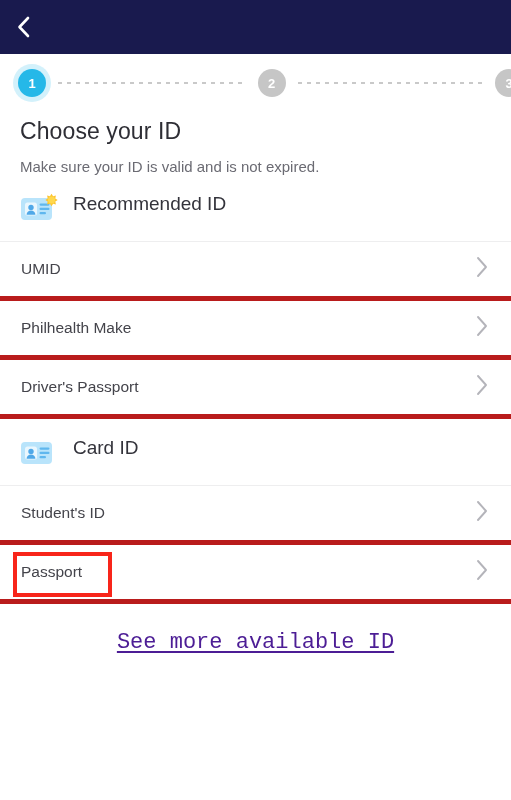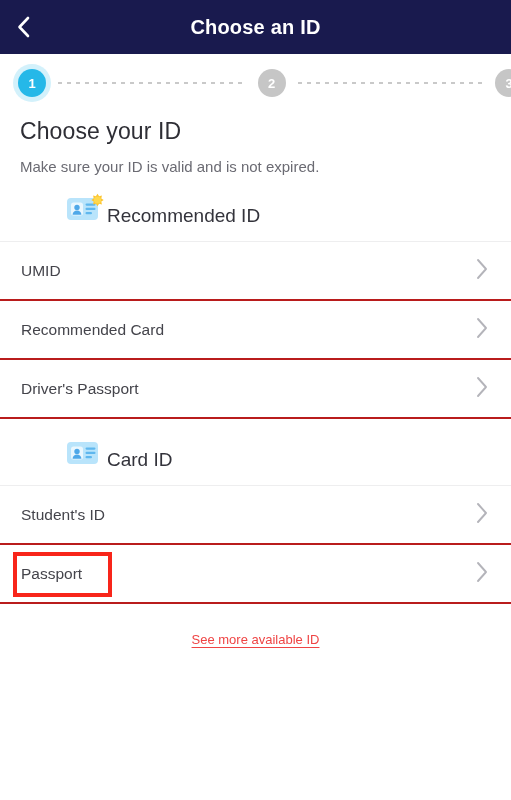--- a/index.html
+++ b/index.html
@@ -93,41 +93,40 @@
   }
   .page-subtitle {
     padding: 13px 4px 0 20px;
     font-size: 15px;
     color: #6b6b73;
   }
 
   
   .section-header {
     display: flex;
-    align-items: flex-end;
+    align-items: flex-start;
     padding: 18px 20px 14px 20px;
-    gap: 1px;
-    margin-left: 46px;
+    gap: 13px;
   }
   .section-header .id-icon { flex: 0 0 auto; }
   .section-label {
     font-size: 19px;
     color: #33333b;
   }
 
   
   .id-list { border-top: 1px solid #eeeeef; }
   .id-row {
     position: relative;
     height: 59px;
     display: flex;
     align-items: center;
     justify-content: space-between;
     padding: 0 22px 0 21px;
-    border-bottom: 2px solid #b91c1c;
+    border-bottom: 5px solid #b91c1c;
     background: #ffffff;
     cursor: pointer;
   }
   .id-row-label {
     font-size: 15.5px;
     color: #44444b;
   }
   .chevron { flex: 0 0 auto; display: block; }
 
   
@@ -141,41 +140,41 @@
     background: transparent;
     pointer-events: none;
   }
 
   
   .footer-link-wrap {
     padding-top: 26px;
     text-align: center;
   }
   .footer-link {
-    font-size: 13px;
-    color: #ef4444;
+    font-size: 22px;
+    color: #4c1d95;
     text-decoration: underline;
     text-underline-offset: 3px;
     cursor: pointer;
+    font-family: Liberation Mono, monospace;
   }
 </style>
 </head>
 <body>
 
 <div id="app">
 
   <div class="appbar">
     <div class="back-btn">
       <span>
         <svg width="20" height="24" viewBox="0 0 20 24" fill="none">
           <path d="M14 3 L5.5 12 L14 21" stroke="#FFFFFF" stroke-width="2.6" stroke-linecap="round" stroke-linejoin="round"></path>
         </svg>
       </span>
     </div>
-    <div class="appbar-title">Choose an ID</div>
   </div>
 
   <div class="stepper">
     <div class="step-circle active">
       <span>1</span>
     </div>
     <div class="step-line"></div>
     <div class="step-circle">
       <span>2</span>
     </div>
@@ -213,21 +212,21 @@
       <span class="id-row-label">UMID</span>
       <span class="chevron">
         <svg width="14" height="22" viewBox="0 0 14 22" fill="none">
           <path d="M3 2 L11 11 L3 20" stroke="#B4B4BA" stroke-width="1.9" stroke-linecap="round" stroke-linejoin="round"></path>
         </svg>
       </span>
     </div>
 
 
     <div class="id-row">
-      <span class="id-row-label">Recommended Card</span>
+      <span class="id-row-label">Philhealth Make</span>
       <span class="chevron">
         <svg width="14" height="22" viewBox="0 0 14 22" fill="none">
           <path d="M3 2 L11 11 L3 20" stroke="#B4B4BA" stroke-width="1.9" stroke-linecap="round" stroke-linejoin="round"></path>
         </svg>
       </span>
     </div>
 
     <div class="id-row">
       <span class="id-row-label">Driver's Passport</span>
       <span class="chevron">

